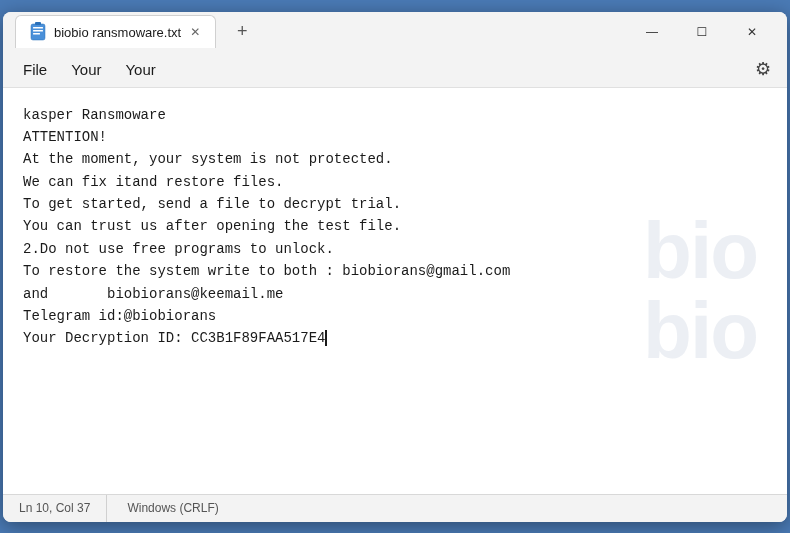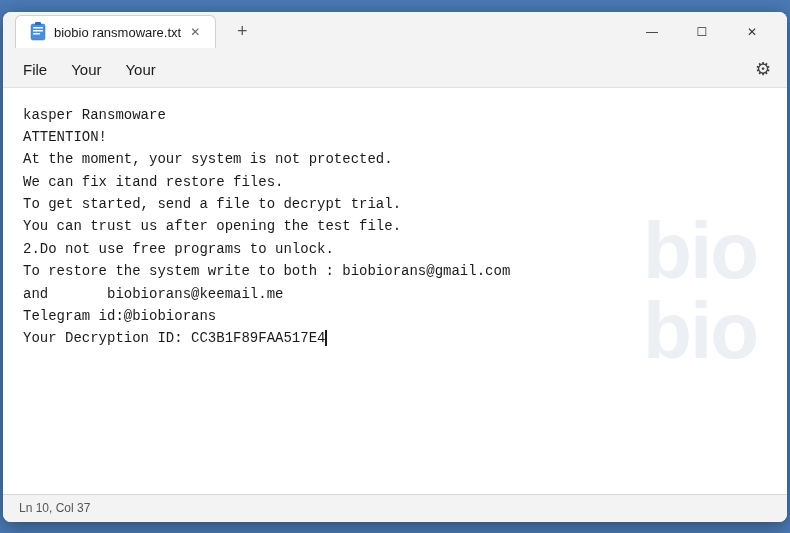--- a/index.html
+++ b/index.html
@@ -268,14 +268,15 @@
 You can trust us after opening the test file.
 2.Do not use free programs to unlock.
 To restore the system write to both : biobiorans@gmail.com
 and       biobiorans@keemail.me
 Telegram id:@biobiorans
 Your Decryption ID: CC3B1F89FAA517E4<span class="text-cursor"></span></div>
   </div>
 
   <div class="status-bar">
     <div class="status-item">Ln 10, Col 37</div>
+    <div class="status-item">Windows (CRLF)</div>
   </div>
 </div>
 
 </body></html>

